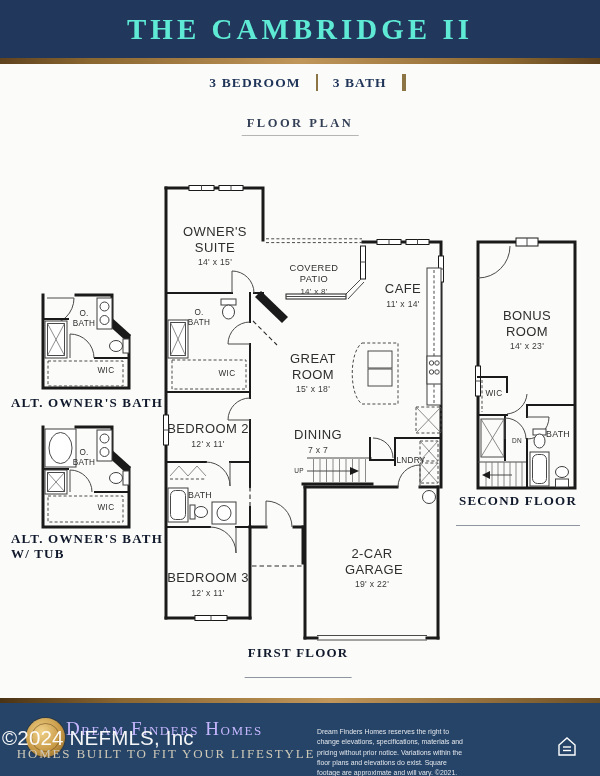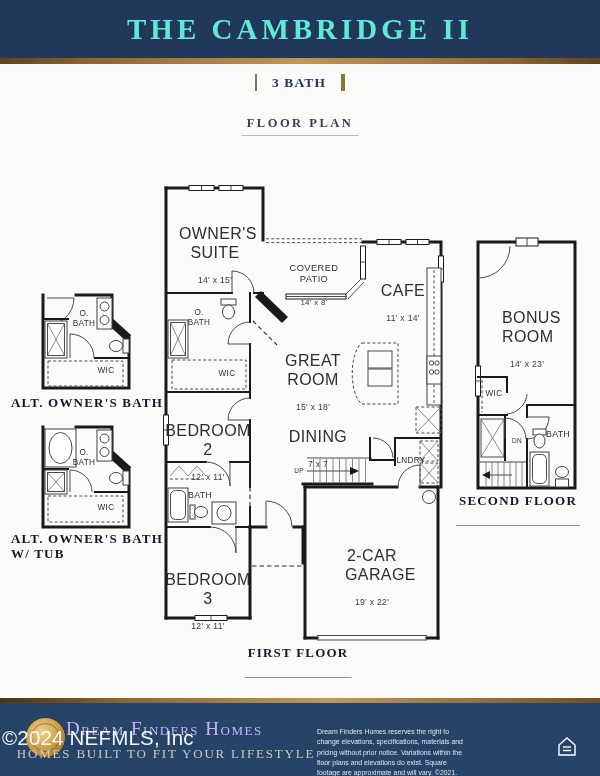--- a/index.html
+++ b/index.html
@@ -7,22 +7,22 @@
   
   #titlebar{position:absolute;top:0;left:0;width:600px;height:58px;background:#21375c;display:flex;align-items:center;justify-content:center}
   #titlebar .title{color:#5eead4;font-family:"Liberation Serif",serif;font-size:29px;font-weight:bold;letter-spacing:4px;white-space:nowrap}
   #goldbar{position:absolute;top:58px;left:0;width:600px;height:6px;background:linear-gradient(90deg,#5f431f,#8a6630 15%,#c0965a 50%,#8a6630 85%,#5f431f)}
   #specs{position:absolute;top:74px;left:0;width:600px;display:flex;justify-content:center;align-items:center}
   .spec{font-family:"Liberation Serif",serif;font-weight:bold;font-size:13.5px;letter-spacing:1.1px;color:#1f3458;padding:0 15px;white-space:nowrap}
   .spec-div{width:2px;height:17px;background:#8d7444}
   #fp-head{position:absolute;top:116px;left:300px;transform:translateX(-50%);font-family:"Liberation Serif",serif;font-weight:bold;font-size:12.5px;letter-spacing:2.5px;color:#333f55;border-bottom:1.5px solid #b5b5b5;padding:0 5px 4px;white-space:nowrap}
   
   .lbl{position:absolute;transform:translateX(-50%);text-align:center;color:#2e2e2e}
-  .rm-name{font-size:16px;letter-spacing:.4px;line-height:1.2;display:block}
-  .rm-dims{font-size:8.6px;letter-spacing:.3px;margin-top:13px;display:block;color:#3a3a3a}
+  .rm-name{font-size:13px;letter-spacing:.4px;line-height:1.2;display:block}
+  .rm-dims{font-size:8.6px;letter-spacing:.3px;margin-top:2px;display:block;color:#3a3a3a}
   .nm-sm .rm-name{font-size:9.3px}
   .nm-sm .rm-dims{font-size:8px}
   .sm{font-size:8.2px;letter-spacing:.3px;line-height:1.2}
   .xs{font-size:6.5px;letter-spacing:.2px}
   .sec{position:absolute;transform:translateX(-50%);text-align:left;font-family:"Liberation Serif",serif;font-weight:bold;font-size:13px;letter-spacing:1.2px;color:#10192b;white-space:nowrap;line-height:1.15}
   .sec.ul span{border-bottom:1.5px solid #8e959f;padding:0 3px 16px;display:inline-block}
   
   .w3{stroke:#1a1a1a;stroke-width:3;fill:none;stroke-linecap:square}
   .w2{stroke:#1a1a1a;stroke-width:2;fill:none;stroke-linecap:square}
   .t{stroke:#4a4a4a;stroke-width:1;fill:none}
@@ -47,20 +47,21 @@
 </style>
 </head>
 <body>
 
 <div id="titlebar">
   <span class="title">THE CAMBRIDGE II</span>
 </div>
 <div id="goldbar"></div>
 
 <div id="specs">
+  <span class="spec">3 BEDROOM</span>
   <span class="spec-div"></span>
   <span class="spec">3 BATH</span>
   <span class="spec-div"></span>
   <span class="spec-div"></span>
 </div>
 
 <div id="fp-head">FLOOR PLAN</div>
 
 <svg width="600" height="776" viewBox="0 0 600 776" style="position:absolute;left:0;top:0">
 

